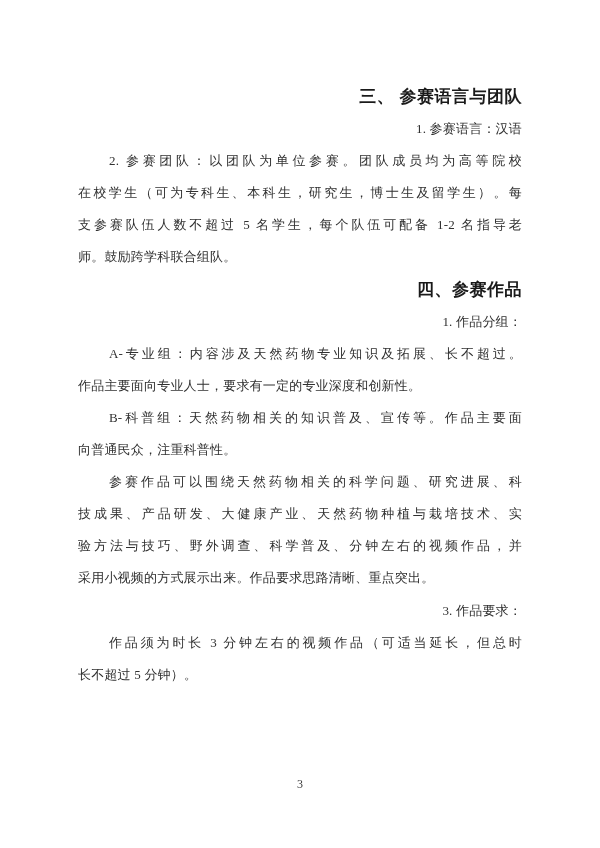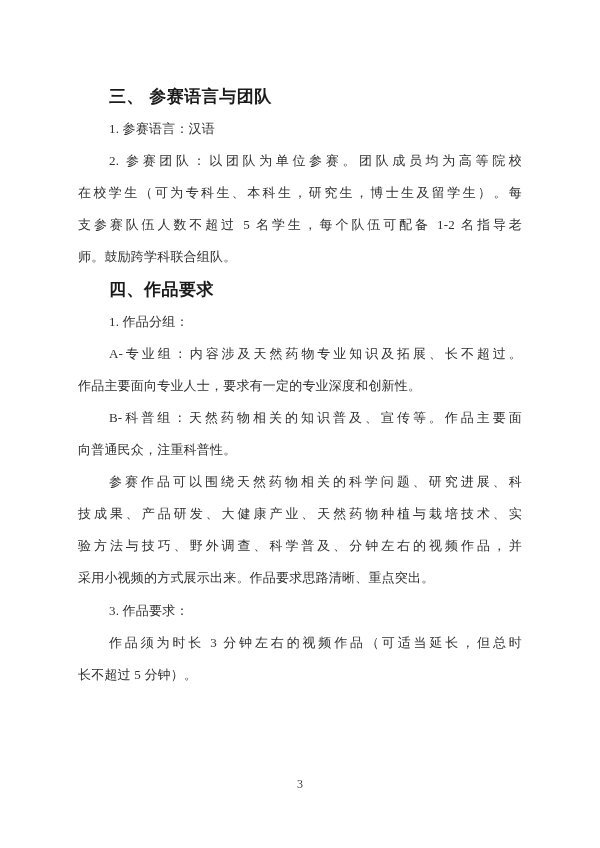--- a/index.html
+++ b/index.html
@@ -29,20 +29,21 @@
     height: 32.1px;
     line-height: 32.1px;
     font-size: 13px;
     color: #303030;
     letter-spacing: 0.2px;
     overflow: visible;
     text-align: left;
   }
   .ind {
     text-indent: 31px;
+    text-align: right;
   }
   .fill {
     text-align: justify;
     text-align-last: justify;
   }
   .h {
     font-family: "Liberation Sans", "DejaVu Sans", sans-serif;
     font-weight: 700;
     font-size: 17px;
     color: #1a1a1a;
@@ -63,21 +64,21 @@
 <body>
 
 <div class="doc">
   <div class="text-block">
     <div class="ln h ind">三、 参赛语言与团队</div>
     <div class="ln ind">1. 参赛语言：汉语</div>
     <div class="ln ind fill">2. 参赛团队：以团队为单位参赛。团队成员均为高等院校</div>
     <div class="ln fill">在校学生（可为专科生、本科生，研究生，博士生及留学生）。每</div>
     <div class="ln fill">支参赛队伍人数不超过 5 名学生，每个队伍可配备 1-2 名指导老</div>
     <div class="ln">师。鼓励跨学科联合组队。</div>
-    <div class="ln h ind">四、作品要求</div>
+    <div class="ln h ind">四、参赛作品</div>
     <div class="ln ind">1. 作品分组：</div>
     <div class="ln ind fill">A-专业组：内容涉及天然药物专业知识及拓展、长不超过。</div>
     <div class="ln">作品主要面向专业人士，要求有一定的专业深度和创新性。</div>
     <div class="ln ind fill">B-科普组：天然药物相关的知识普及、宣传等。作品主要面</div>
     <div class="ln">向普通民众，注重科普性。</div>
     <div class="ln ind fill">参赛作品可以围绕天然药物相关的科学问题、研究进展、科</div>
     <div class="ln fill">技成果、产品研发、大健康产业、天然药物种植与栽培技术、实</div>
     <div class="ln fill">验方法与技巧、野外调查、科学普及、分钟左右的视频作品，并</div>
     <div class="ln">采用小视频的方式展示出来。作品要求思路清晰、重点突出。</div>
     <div class="ln ind">3. 作品要求：</div>

